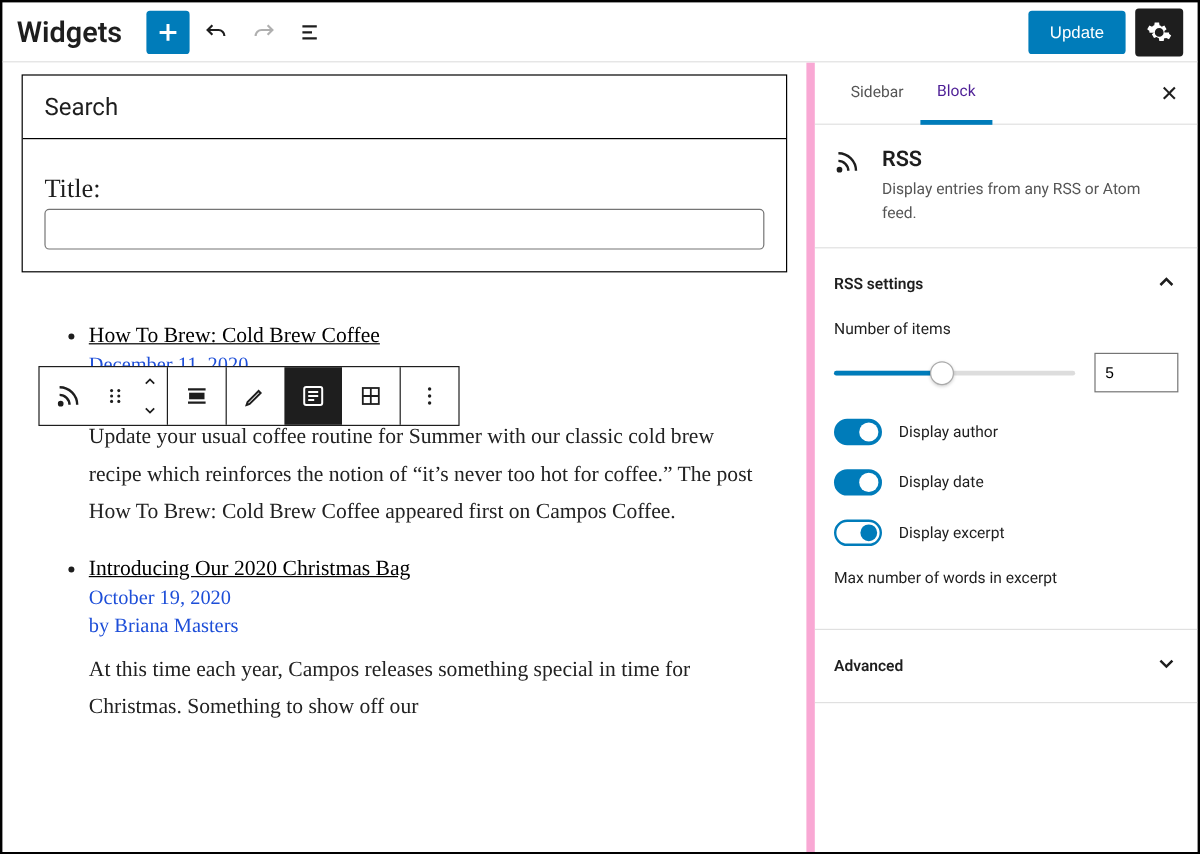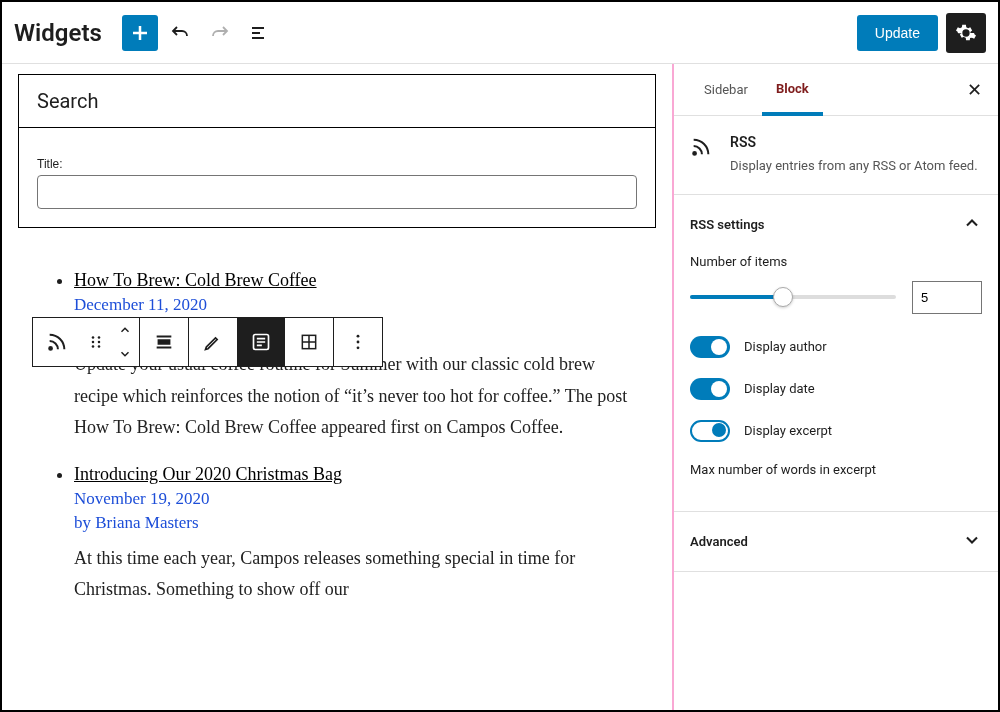--- a/index.html
+++ b/index.html
@@ -1,40 +1,40 @@
 <!DOCTYPE html>
 <html><head>
 <meta charset="utf-8">
 <style>
 * { box-sizing: border-box; margin: 0; padding: 0; }
 body { font-family: -apple-system, BlinkMacSystemFont, "Segoe UI", Roboto, sans-serif; font-size: 13px; color: #1e1e1e; background: #fff; }
 .frame { border: 2px solid #000; width: 1000px; height: 712px; overflow: hidden; display: flex; flex-direction: column; }
 
 
-.topbar { height: 62px; display: flex; align-items: center; padding: 0 12px; border-bottom: 1px solid #e0e0e0; }
+.topbar { height: 50px; display: flex; align-items: center; padding: 0 12px; border-bottom: 1px solid #e0e0e0; }
 .topbar .title { font-size: 24px; font-weight: 600; margin-right: 20px; }
 .topbar .btn { width: 36px; height: 36px; display: flex; align-items: center; justify-content: center; border: none; background: transparent; cursor: pointer; border-radius: 3px; margin-right: 4px; }
 .topbar .btn.primary { background: #007cba; color: #fff; }
 .topbar .btn.primary svg { stroke: #fff; fill: #fff; }
 .topbar .spacer { flex: 1; }
 .update-btn { background: #007cba; color: #fff; border: none; padding: 10px 18px; font-size: 14px; border-radius: 3px; cursor: pointer; margin-right: 8px; }
 .settings-btn { background: #1e1e1e; color: #fff; width: 40px; height: 40px; display: flex; align-items: center; justify-content: center; border: none; border-radius: 3px; cursor: pointer; }
 
 .content { flex: 1; display: flex; overflow: hidden; }
 
 
 .editor { flex: 1; overflow-y: scroll; position: relative; padding: 10px 16px 0 16px; }
 .editor::-webkit-scrollbar { width: 17px; }
 .editor::-webkit-scrollbar-track { background: #f1f1f1; }
 .editor::-webkit-scrollbar-thumb { background: #c1c1c1; }
 
 .widget-panel { border: 1px solid #000; background: #fff; margin-bottom: 12px; }
 .widget-panel .hdr { padding: 14px 18px; font-size: 20px; border-bottom: 1px solid #000; }
 .widget-panel .body { padding: 28px 18px 18px; position: relative; }
-.widget-panel label { font-size: 12px; font-family: Liberation Sans, sans-serif; }
+.widget-panel label { font-size: 22px; font-family: Liberation Serif, serif; }
 .widget-panel input.title-input { width: 100%; border: 1px solid #757575; border-radius: 4px; padding: 8px; font-size: 14px; margin-top: 4px; }
 
 
 .block-toolbar { position: absolute; left: 30px; top: 253px; display: flex; background: #fff; border: 1px solid #1e1e1e; }
 .block-toolbar .grp { display: flex; border-right: 1px solid #1e1e1e; }
 .block-toolbar .grp:last-child { border-right: none; }
 .block-toolbar .tbtn { width: 48px; height: 48px; display: flex; align-items: center; justify-content: center; background: transparent; border: none; cursor: pointer; }
 .block-toolbar .tbtn.narrow { width: 30px; }
 .block-toolbar .tbtn.active { background: #1e1e1e; color: #fff; }
 .block-toolbar .tbtn.active svg { stroke: #fff; fill: #fff; }
@@ -43,29 +43,29 @@
 
 
 .rss-list { padding: 30px 20px 40px 20px; font-family: Georgia, "Times New Roman", serif; font-size: 18px; }
 .rss-list ul { list-style: disc; padding-left: 36px; }
 .rss-list li { margin-bottom: 20px; }
 .rss-list a { color: #000000; text-decoration: underline; }
 .rss-list .meta { color: #1d4ed8; font-size: 17px; margin-top: 4px; }
 .rss-list .excerpt { margin-top: 10px; line-height: 1.75; color:#222;}
 
 
-.sidebar { width: 326px; border-left: 2px solid #f9a8d4; display: flex; flex-direction: column; overflow-y: auto; font-size: 13px; }
+.sidebar { width: 326px; border-left: 7px solid #f9a8d4; display: flex; flex-direction: column; overflow-y: auto; font-size: 13px; }
 .tabs { display: flex; align-items: center; border-bottom: 1px solid #e0e0e0; padding: 0 16px; height: 52px; }
 .tabs .tab { padding: 16px 14px; cursor: pointer; color: #555;}
-.tabs .tab.active { color: #7f1d1d; font-weight: 700; border-bottom: 4px solid #007cba; margin-bottom:-1px;}
+.tabs .tab.active { color: #4c1d95; font-weight: 400; border-bottom: 4px solid #007cba; margin-bottom:-1px;}
 .tabs .close { margin-left: auto; cursor: pointer; font-size:18px;}
 
 .block-info { display: flex; padding: 18px 16px; border-bottom: 1px solid #e0e0e0; }
 .block-info .icon { width: 28px; margin-right: 12px; padding-top:2px;}
-.block-info .name { font-weight: 600; font-size: 14px; margin-bottom: 6px; }
+.block-info .name { font-weight: 600; font-size: 18px; margin-bottom: 6px; }
 .block-info .desc { color: #555; line-height:1.5;}
 
 .panel { border-bottom: 1px solid #e0e0e0; }
 .panel-hdr { display: flex; align-items: center; justify-content: space-between; padding: 18px 16px; font-weight: 600; cursor: pointer; }
 .panel-body { padding: 0 16px 22px; }
 .field { margin-bottom: 22px; }
 .field-label { margin-bottom: 12px; display:block;}
 
 .slider-row { display: flex; align-items: center; gap: 16px; }
 .slider { flex: 1; position: relative; height: 4px; background: #ddd; border-radius: 2px; }
@@ -201,21 +201,21 @@
       <div class="rss-list">
         <ul>
           <li>
             <a href="#">How To Brew: Cold Brew Coffee</a>
             <div class="meta">December 11, 2020</div>
             <div class="meta">by Jon Thia</div>
             <div class="excerpt">Update your usual coffee routine for Summer with our classic cold brew recipe which reinforces the notion of “it’s never too hot for coffee.” The post How To Brew: Cold Brew Coffee appeared first on Campos Coffee.</div>
           </li>
           <li>
             <a href="#">Introducing Our 2020 Christmas Bag</a>
-            <div class="meta">November 19, 2020</div>
+            <div class="meta">October 19, 2020</div>
             <div class="meta">by Briana Masters</div>
             <div class="excerpt">At this time each year, Campos releases something special in time for Christmas. Something to show off our</div>
           </li>
         </ul>
       </div>
     </div>
 
     <div class="sidebar">
       <div class="tabs">
         <div class="tab">Sidebar</div>

